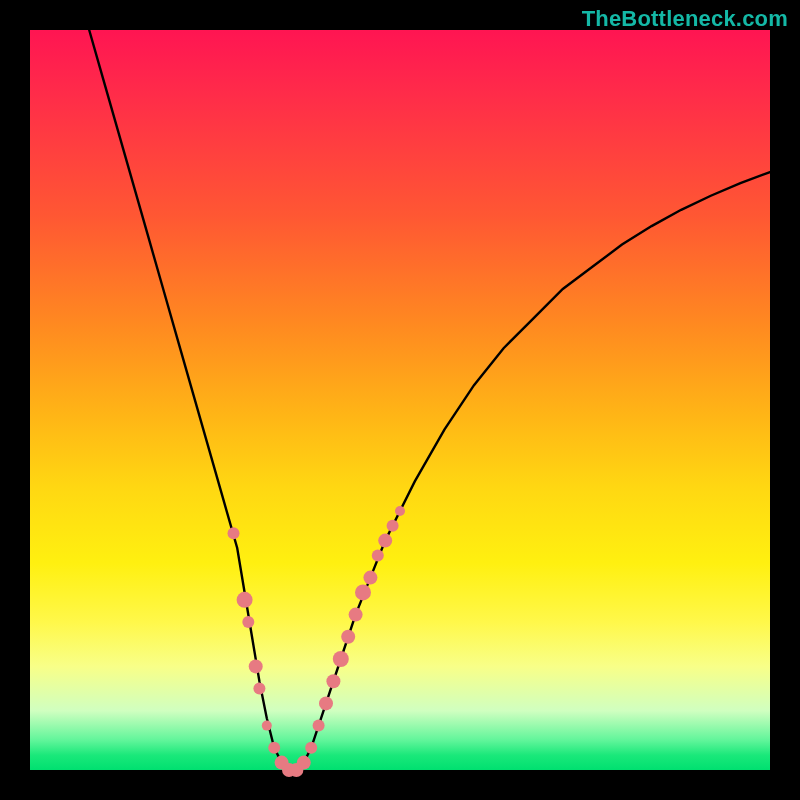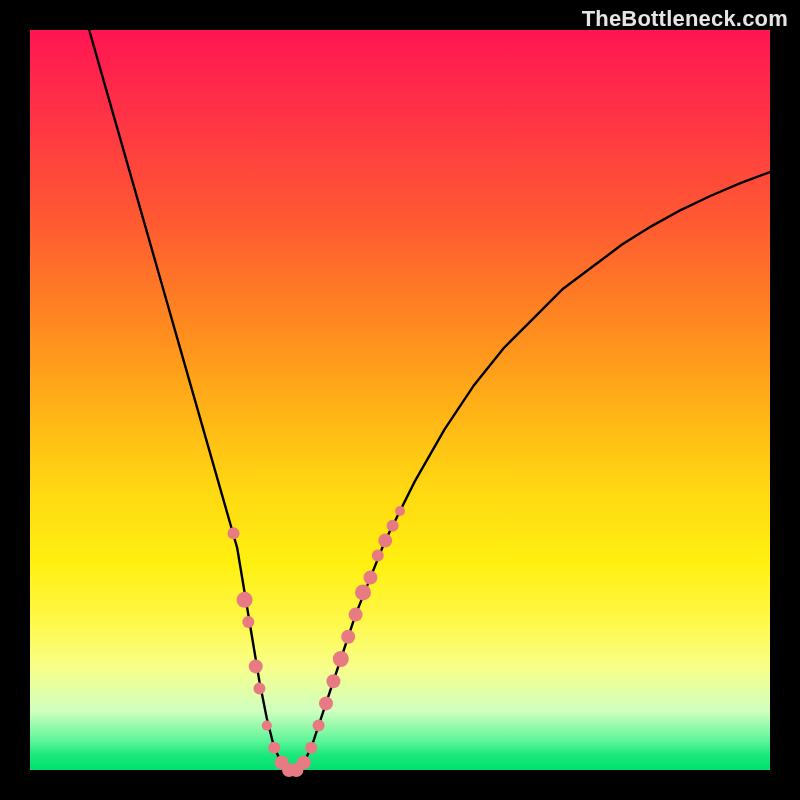--- a/index.html
+++ b/index.html
@@ -32,21 +32,21 @@
       #00e070 100%
     );
   }
   .watermark {
     position: absolute;
     top: 6px;
     right: 12px;
     font-family: Arial, Helvetica, sans-serif;
     font-size: 22px;
     font-weight: 600;
-    color: #e5e5e5;
+    color: #14b8a6;
     letter-spacing: 0.2px;
     z-index: 5;
   }
   svg.curve {
     position: absolute;
     left: 0;
     top: 0;
     width: 740px;
     height: 740px;
     overflow: visible;

